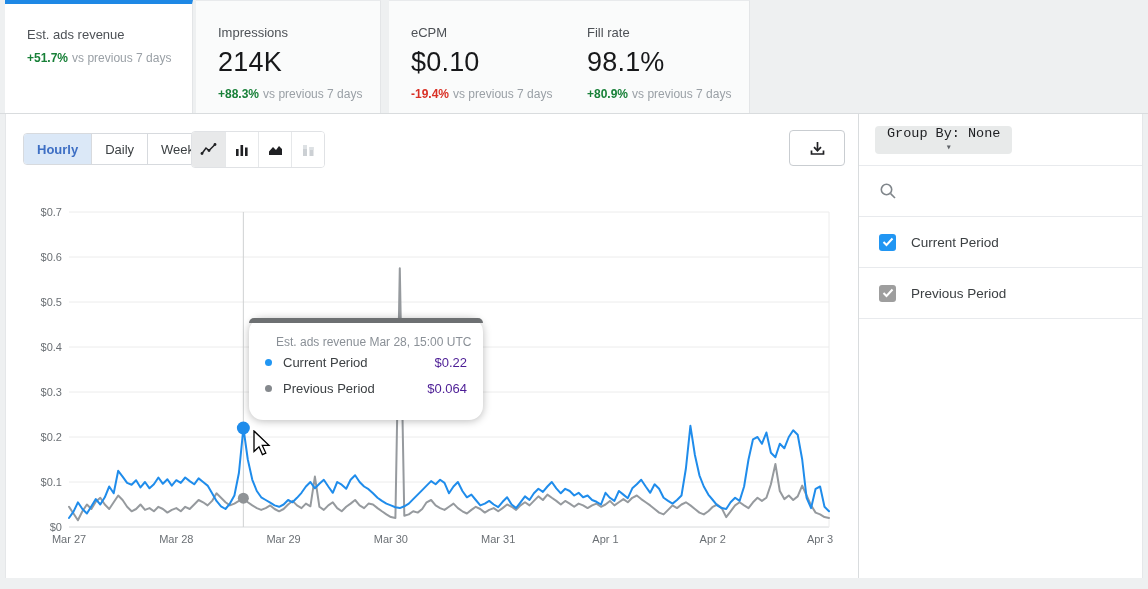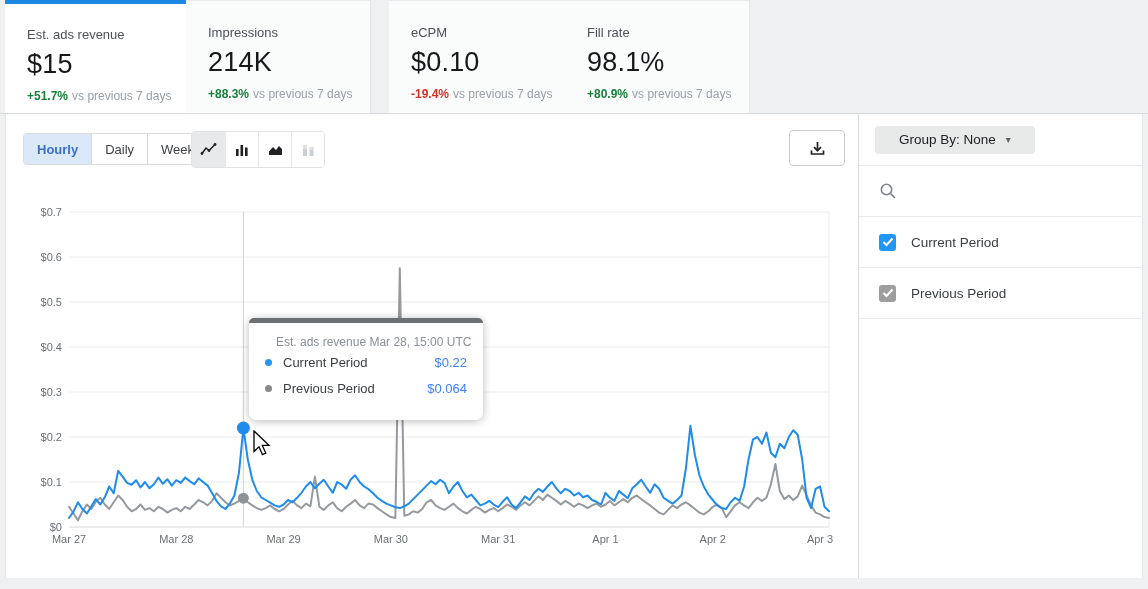--- a/index.html
+++ b/index.html
@@ -32,53 +32,52 @@
   .gran-tab:first-child { border-left:none; }
   .gran-tab.active { background:#dbe8f7; color:#3e6fc4; font-weight:700; }
   .ct-group { position:absolute; left:185px; top:17px; height:37px; display:flex; border:1px solid #e0e2e5; border-radius:4px; overflow:hidden; background:#fff; }
   .ct-btn { width:33px; display:flex; align-items:center; justify-content:center; border-left:1px solid #e6e8ea; cursor:pointer; background:#fff; }
   .ct-btn:first-child { border-left:none; }
   .ct-btn.active { background:#e8e9ea; }
   .ct-btn.disabled { cursor:default; }
   .download-btn { position:absolute; left:783px; top:16px; width:56px; height:36px; background:#fff; border:1px solid #c9cdd1; border-radius:4px; display:flex; align-items:center; justify-content:center; cursor:pointer; }
 
   
-  .chart-tooltip { position:absolute; left:243px; top:204px; width:234px; height:102px; background:#fff; border-radius:7px; box-shadow:0 1px 8px rgba(0,0,0,.28); z-index:5; }
+  .chart-tooltip { position:absolute; left:243px; top:204px; width:234px; height:102px; background:#fff; border-radius:14px; box-shadow:0 1px 8px rgba(0,0,0,.28); z-index:5; }
   .tooltip-bar { height:5px; border-radius:5px 5px 0 0; background:#6d7072; }
   .tooltip-title { margin:12px 0 0 27px; font-size:12px; color:#8a9097; }
   .tooltip-row { display:flex; align-items:center; padding:0 16px; height:26px; }
   .tooltip-row:first-of-type { margin-top:8px; }
   .tt-dot { width:7px; height:7px; border-radius:50%; margin-right:11px; flex:none; }
   .tt-label { font-size:13px; color:#3c4043; }
-  .tt-value { margin-left:auto; font-size:13px; color:#3b82f6; }
+  .tt-value { margin-left:auto; font-size:13px; color:#4c1d95; }
 
   
   .groupby-section { height:52px; border-bottom:1px solid #e8eaed; display:flex; align-items:center; padding-left:16px; }
-  .groupby-btn { height:28px; background:#e8eaea; border:none; border-radius:4px; padding:0 24px; font-size:13.5px; color:#202124; font-family:Liberation Sans, sans-serif; display:flex; align-items:center; cursor:pointer; }
+  .groupby-btn { height:28px; background:#e8eaea; border:none; border-radius:4px; padding:0 12px; font-size:13.5px; color:#202124; font-family:Liberation Mono, monospace; display:flex; align-items:center; cursor:pointer;flex-direction:column; }
   .groupby-caret { font-size:10px; color:#5f6368; margin-left:10px; }
   .search-section { height:51px; border-bottom:1px solid #e8eaed; display:flex; align-items:center; padding-left:20px; }
   .search-input { border:none; outline:none; flex:1; font-size:13px; margin-left:12px; font-family:inherit; color:#202124; background:transparent; }
   .series-row { height:51px; border-bottom:1px solid #e8eaed; display:flex; align-items:center; padding-left:20px; cursor:pointer; }
   .checkbox { width:17px; height:17px; border-radius:3px; display:flex; align-items:center; justify-content:center; flex:none; }
   .series-label { font-size:13.5px; color:#3c4043; margin-left:15px; }
 
   .cursor-arrow { position:absolute; left:247px; top:316px; z-index:6; pointer-events:none; }
 </style>
 </head>
 <body>
 
 <div class="cards">
   <div class="card active" style="left:5px;width:188px">
     <div class="card-label">Est. ads revenue</div>
-    <div class="card-value">$15</div>
     <div class="card-delta-row">
       <span class="card-delta" style="color: rgb(24, 128, 56);">+51.7%</span><span class="card-compare">vs previous 7 days</span>
     </div>
   </div>
-  <div class="card" style="left:186px;width:185px">
+  <div class="card" style="left:196px;width:185px">
     <div class="card-label">Impressions</div>
     <div class="card-value">214K</div>
     <div class="card-delta-row">
       <span class="card-delta" style="color: rgb(24, 128, 56);">+88.3%</span><span class="card-compare">vs previous 7 days</span>
     </div>
   </div>
   <div class="card" style="left:389px;width:187px">
     <div class="card-label">eCPM</div>
     <div class="card-value">$0.10</div>
     <div class="card-delta-row">

